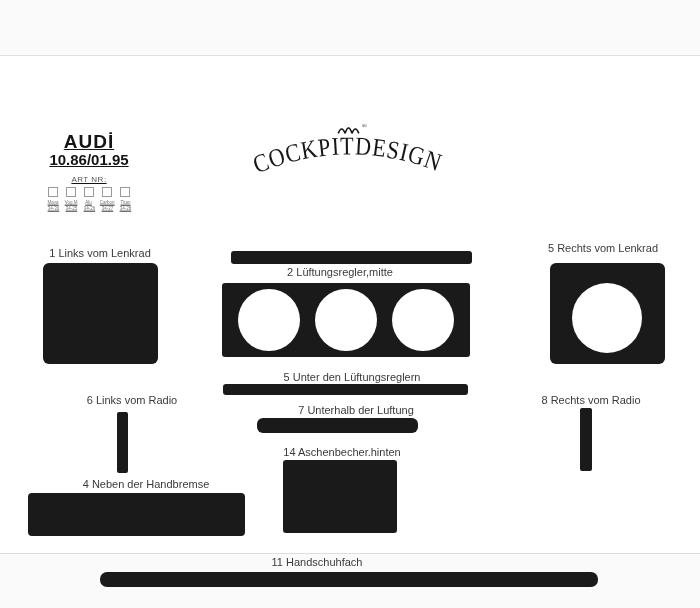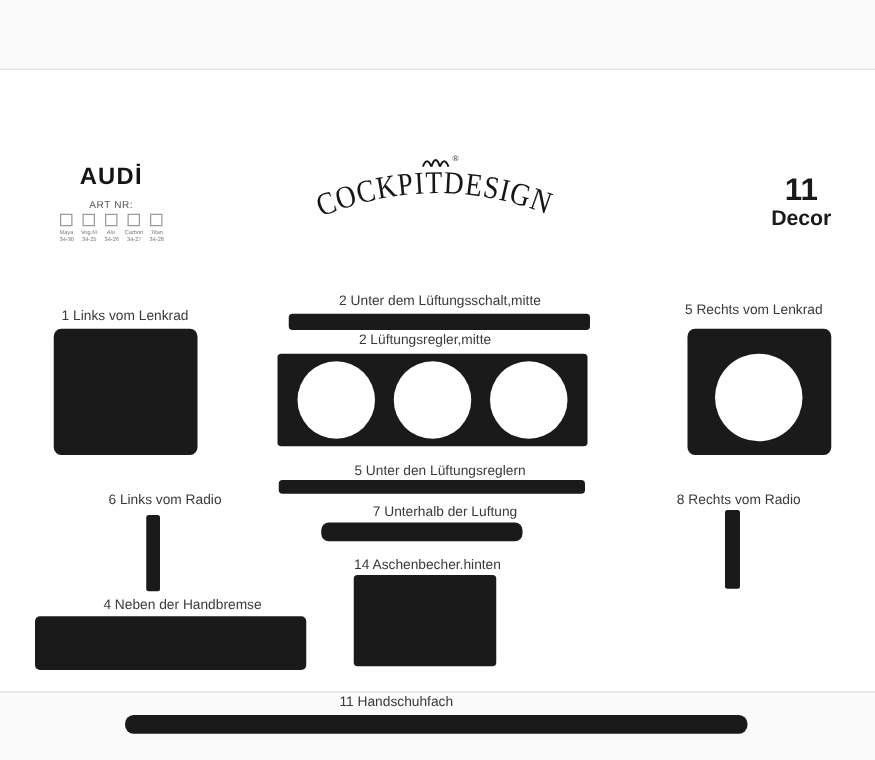--- a/index.html
+++ b/index.html
@@ -1,21 +1,21 @@
 <!DOCTYPE html>
 <html><head>
 <meta charset="utf-8">
 <style>
   html,body{margin:0;padding:0;background:#fafafa;font-family:"Liberation Sans",sans-serif;}
   .stage{position:relative;width:700px;height:608px;overflow:hidden;background:#fafafa;}
   .card{position:absolute;left:-1px;top:55px;width:700px;height:497px;background:#ffffff;
         border:1px solid #dedede;}
 
   
-  .brand{position:absolute;left:28px;top:76px;width:122px;text-align:center;color:#141414;}
+  .brand{position:absolute;left:28px;top:76px;width:122px;text-align:center;color:#141414;text-decoration:underline;}
   .brand-title{font-size:19px;font-weight:bold;letter-spacing:1px;line-height:1.05;}
   .brand-model{font-size:15px;font-weight:bold;line-height:1.1;}
   .brand-years{font-size:15px;font-weight:bold;line-height:1.1;}
   .artnr{font-size:8px;color:#555;margin-top:7px;letter-spacing:.5px;}
   .finishes{display:flex;justify-content:center;gap:3px;margin-top:3px;}
   .finish{display:flex;flex-direction:column;align-items:center;width:15px;}
   .cb{width:8px;height:8px;border:1px solid #9a9a9a;background:#fff;}
   .fname{font-size:5px;color:#777;white-space:nowrap;margin-top:2px;transform:scale(.9);}
   .fcode{font-size:5px;color:#777;white-space:nowrap;transform:scale(.9);}
 
@@ -53,20 +53,21 @@
   .lbl11{left:317px;top:500px} .shp11{left:100px;top:516px;width:498px;height:15px;border-radius:7px}
 </style>
 </head>
 <body>
 
 <div class="stage">
   <div class="card">
 
     <div class="brand">
       <div class="brand-title">AUDİ</div>
+      <div class="brand-years">10.86/01.95</div>
       <div class="artnr">ART NR:</div>
       <div class="finishes">
         <div class="finish">
           <span class="cb"></span>
           <span class="fname">Maya</span>
           <span class="fcode">34-30</span>
         </div>
         <div class="finish">
           <span class="cb"></span>
           <span class="fname">Vog.M</span>
@@ -98,29 +99,24 @@
         <g>
           <path d="M88 13 q3.5 -9 7 0 M95 13 q3.5 -11 7 0 M102 13 q3.5 -9 7 0" stroke="#161616" fill="none" stroke-width="1.6"></path>
         </g>
         <text class="logo-reg" x="112" y="8">®</text>
         <text class="logo-text">
           <textPath href="#arc" startOffset="0" textLength="190" lengthAdjust="spacingAndGlyphs">COCKPITDESIGN</textPath>
         </text>
       </svg>
     </div>
 
-    <div class="decor">
-      <div class="decor-count">11</div>
-      <div class="decor-label">Decor</div>
-    </div>
 
     <span class="plabel lbl1">1  Links vom Lenkrad</span>
     <div class="shape shp1"></div>
 
-    <span class="plabel lbl2">2 Unter dem Lüftungsschalt,mitte</span>
     <div class="shape shp2"></div>
 
     <span class="plabel lbl3">5 Rechts vom Lenkrad</span>
     <div class="shape shp3">
       <div class="hole hole3"></div>
     </div>
 
     <span class="plabel lbl4">2 Lüftungsregler,mitte</span>
     <div class="shape shp4">
       <div class="hole hole4a"></div>

